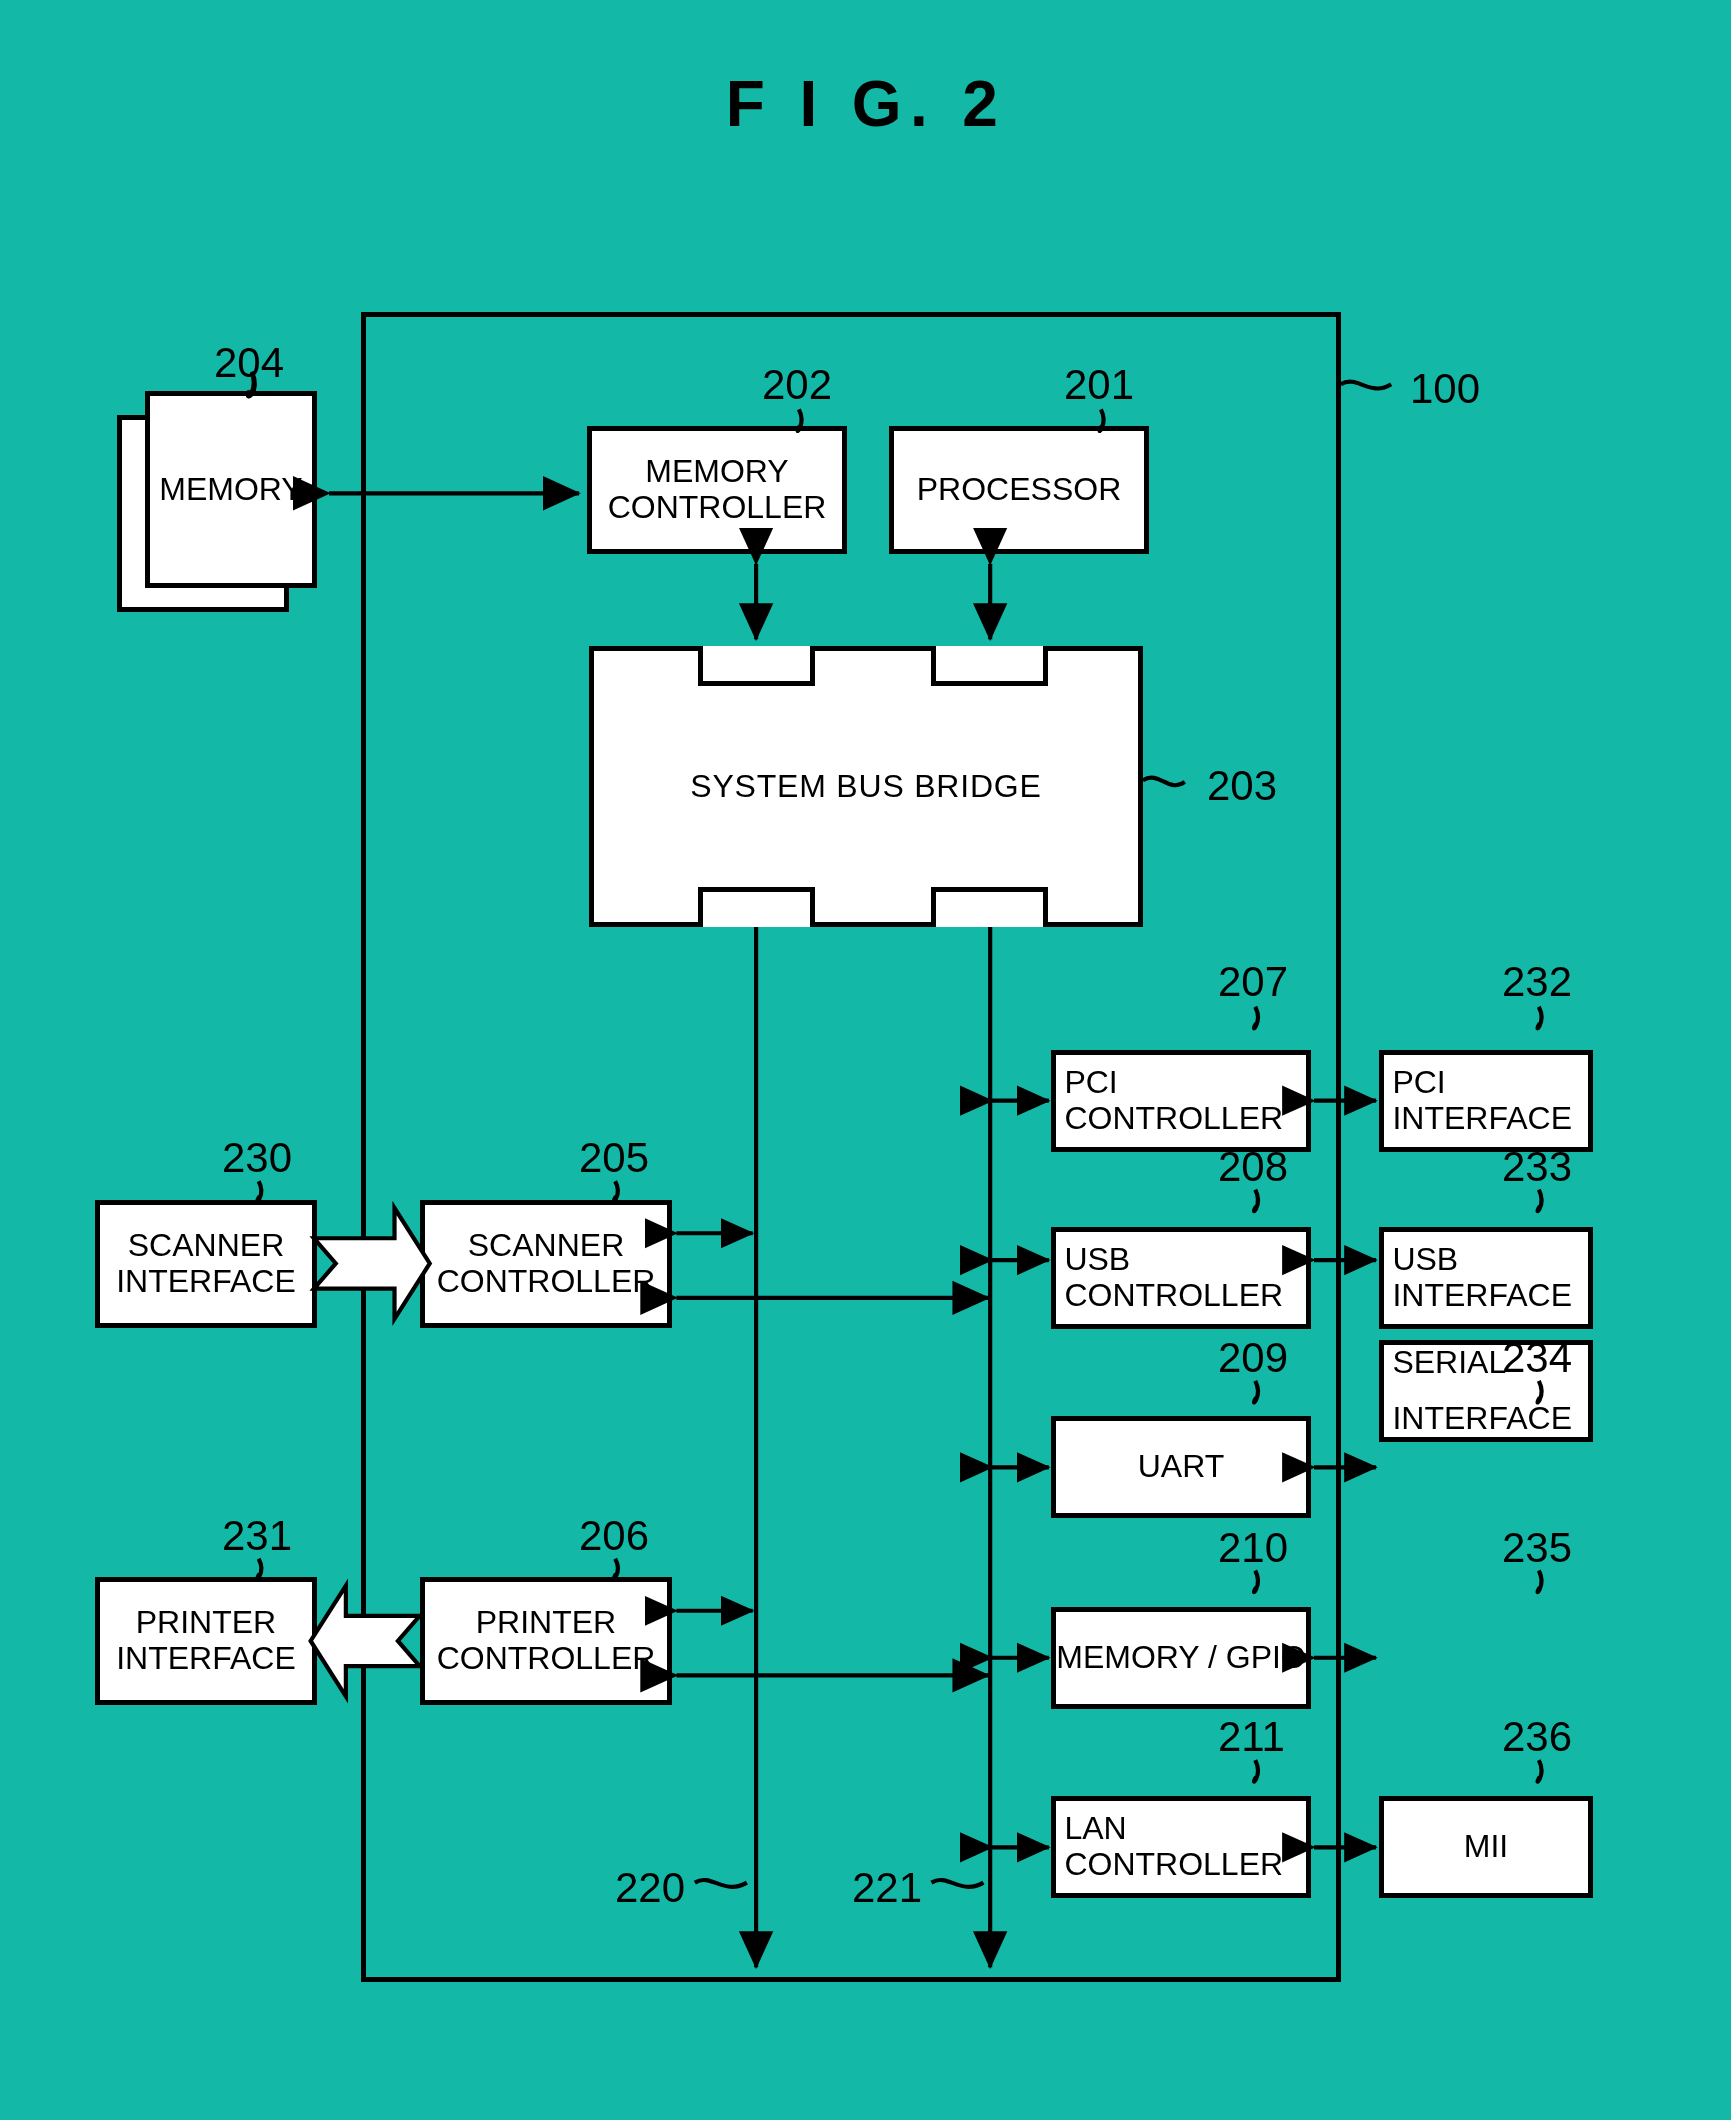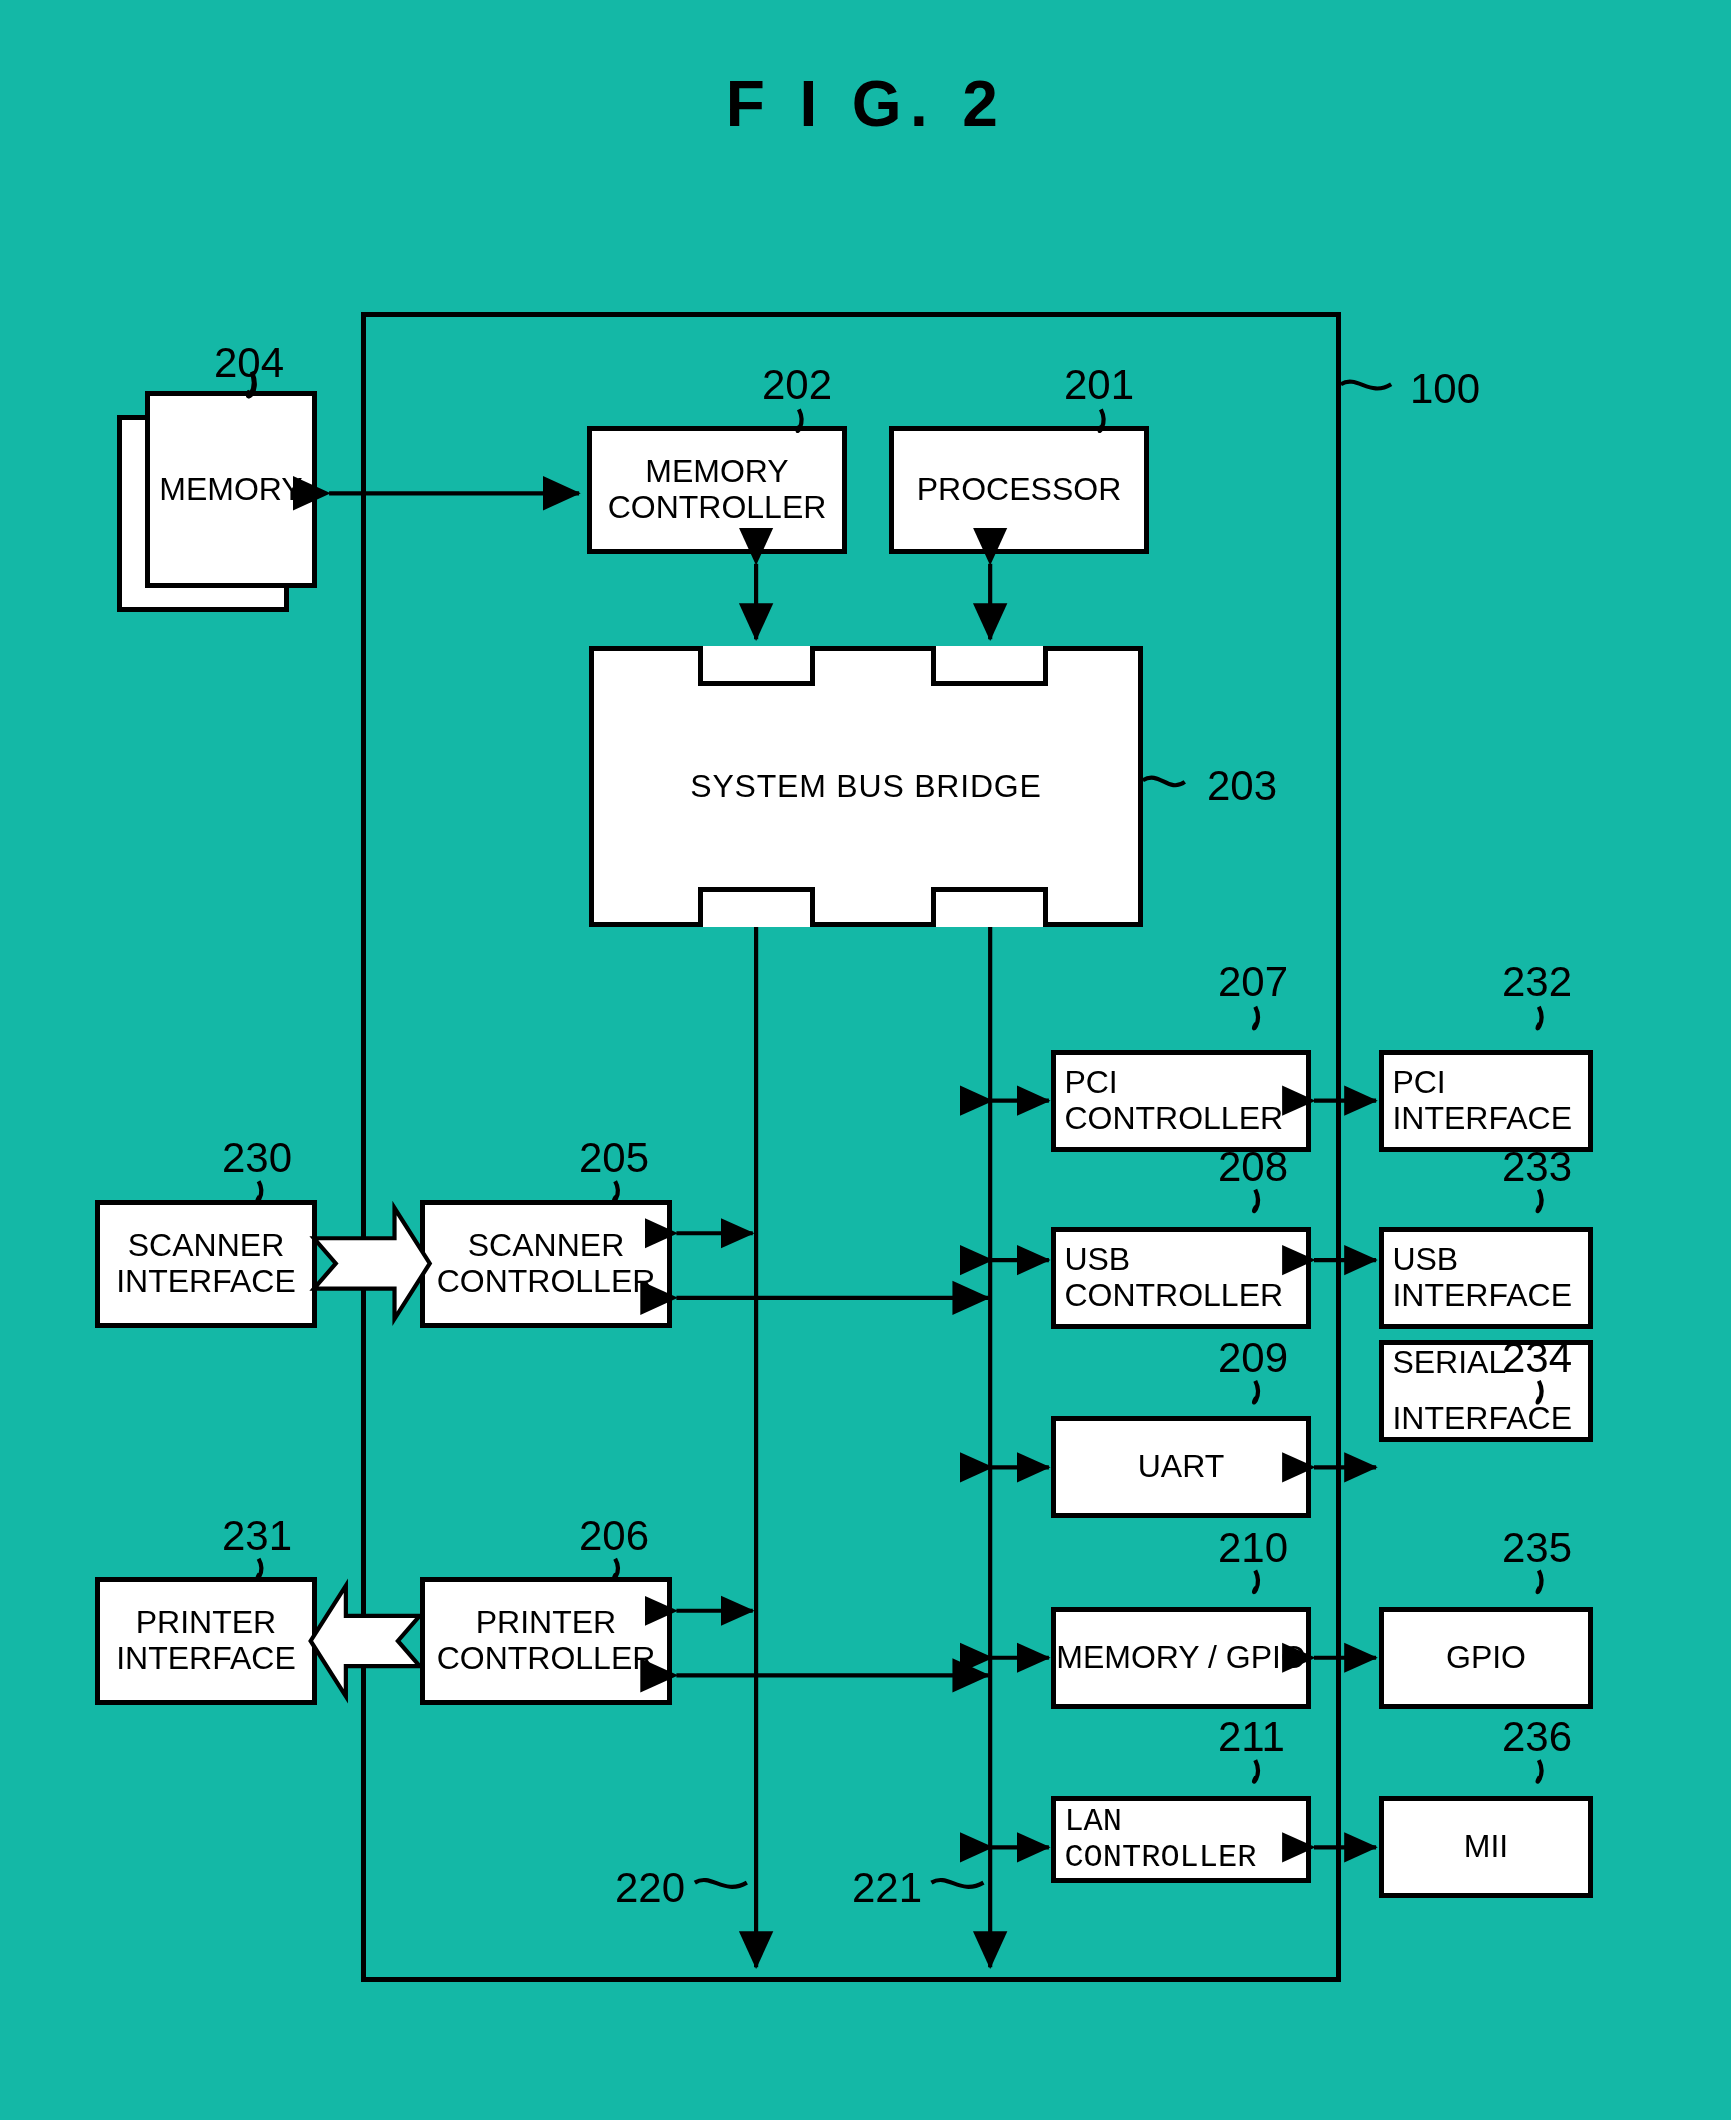--- a/index.html
+++ b/index.html
@@ -164,26 +164,23 @@
     <span class="ln">SERIAL</span>
     <span class="ln">INTERFACE</span>
   </div>
   <div class="ref" style="left:1502px; top:1334px;">234</div>
 
   <div class="box" style="left:1051px; top:1607px; width:260px; height:102px;">
     <span class="ln">MEMORY / GPIO</span>
   </div>
   <div class="ref" style="left:1218px; top:1524px;">210</div>
 
-  <div class="box" style="left:1379px; top:1607px; width:214px; height:102px;">
-    <span class="ln">GPIO</span>
-  </div>
   <div class="ref" style="left:1502px; top:1524px;">235</div>
 
-  <div class="box left-align" style="left:1051px; top:1796px; width:260px; height:87px;font-family:Liberation Mono, monospace;">
+  <div class="box left-align" style="left:1051px; top:1796px; width:260px; height:102px;">
     <span class="ln">LAN</span>
     <span class="ln">CONTROLLER</span>
   </div>
   <div class="ref" style="left:1218px; top:1713px;">211</div>
 
   <div class="box" style="left:1379px; top:1796px; width:214px; height:102px;">
     <span class="ln">MII</span>
   </div>
   <div class="ref" style="left:1502px; top:1713px;">236</div>
 

